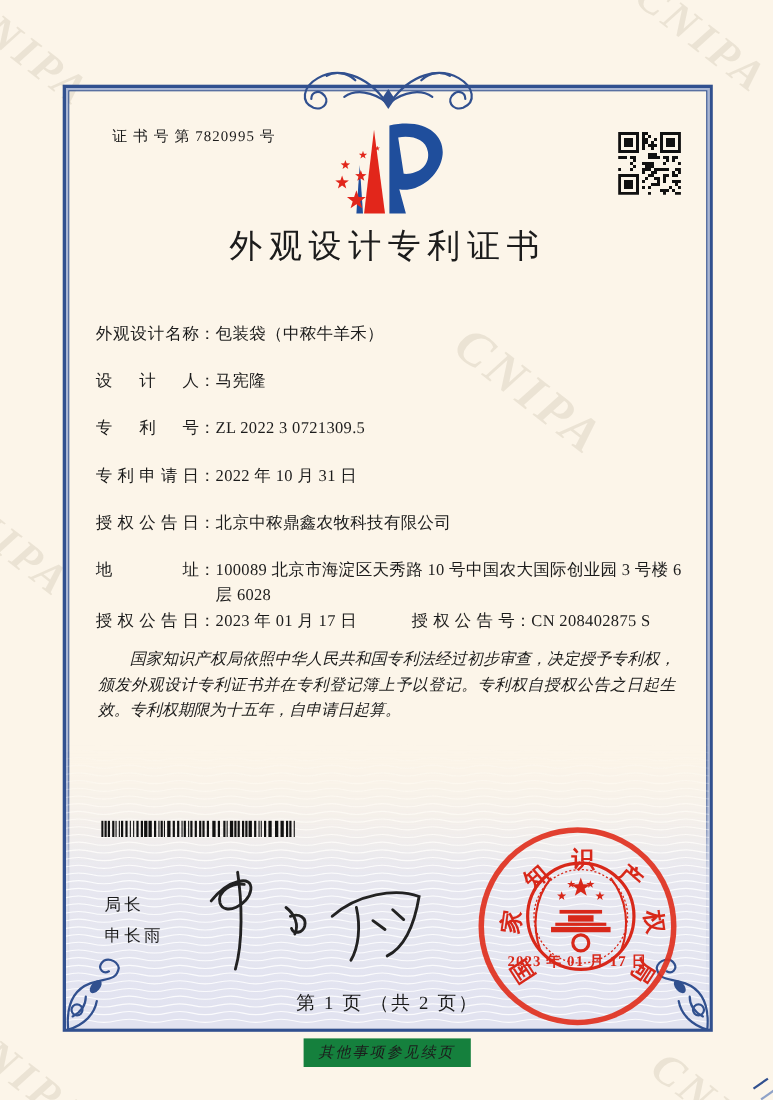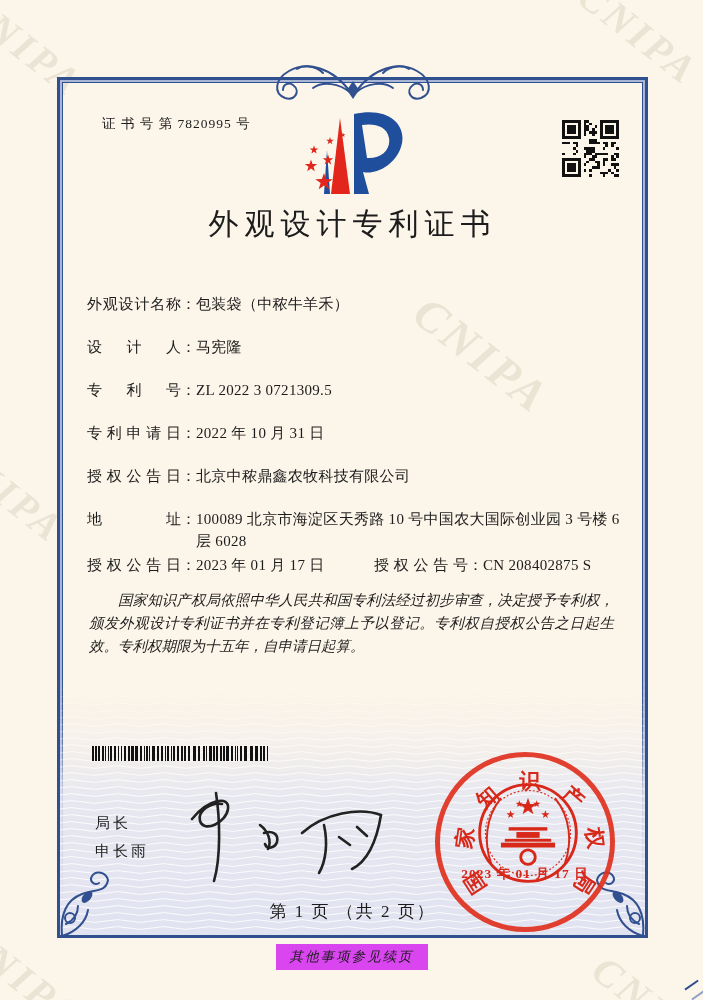--- a/index.html
+++ b/index.html
@@ -73,21 +73,21 @@
   }
   .emblem{position:absolute;left:30px;top:18px;width:116px;height:116px;}
   .seal-date{
     position:absolute;left:0;top:108px;width:100%;text-align:center;
     color:#d8281a;font-size:13.5px;font-weight:bold;letter-spacing:1px;
   }
   
   .page-no{position:absolute;left:0;top:820px;width:100%;text-align:center;font-size:17px;letter-spacing:2px;}
   .note{
     position:absolute;left:50%;top:944px;transform:translateX(-50%);
-    background:#d946ef;padding:4px 14px;font-size:13.5px;font-style:italic;letter-spacing:2px;
+    background:#15803d;padding:4px 14px;font-size:13.5px;font-style:italic;letter-spacing:2px;
     z-index:3;white-space:nowrap;
   }
   
   .orn-top{position:absolute;left:50%;top:-27px;transform:translateX(-50%);}
   .orn-bl{position:absolute;left:-4px;bottom:-5px;}
   .orn-br{position:absolute;right:-4px;bottom:-5px;transform:scaleX(-1);}
   .corner-mark{
     position:absolute;left:687px;top:983px;width:16px;height:10px;z-index:1;
     border-top:2px solid #31508f;border-bottom:2px solid #8fa2c8;
     transform:rotate(-35deg);

